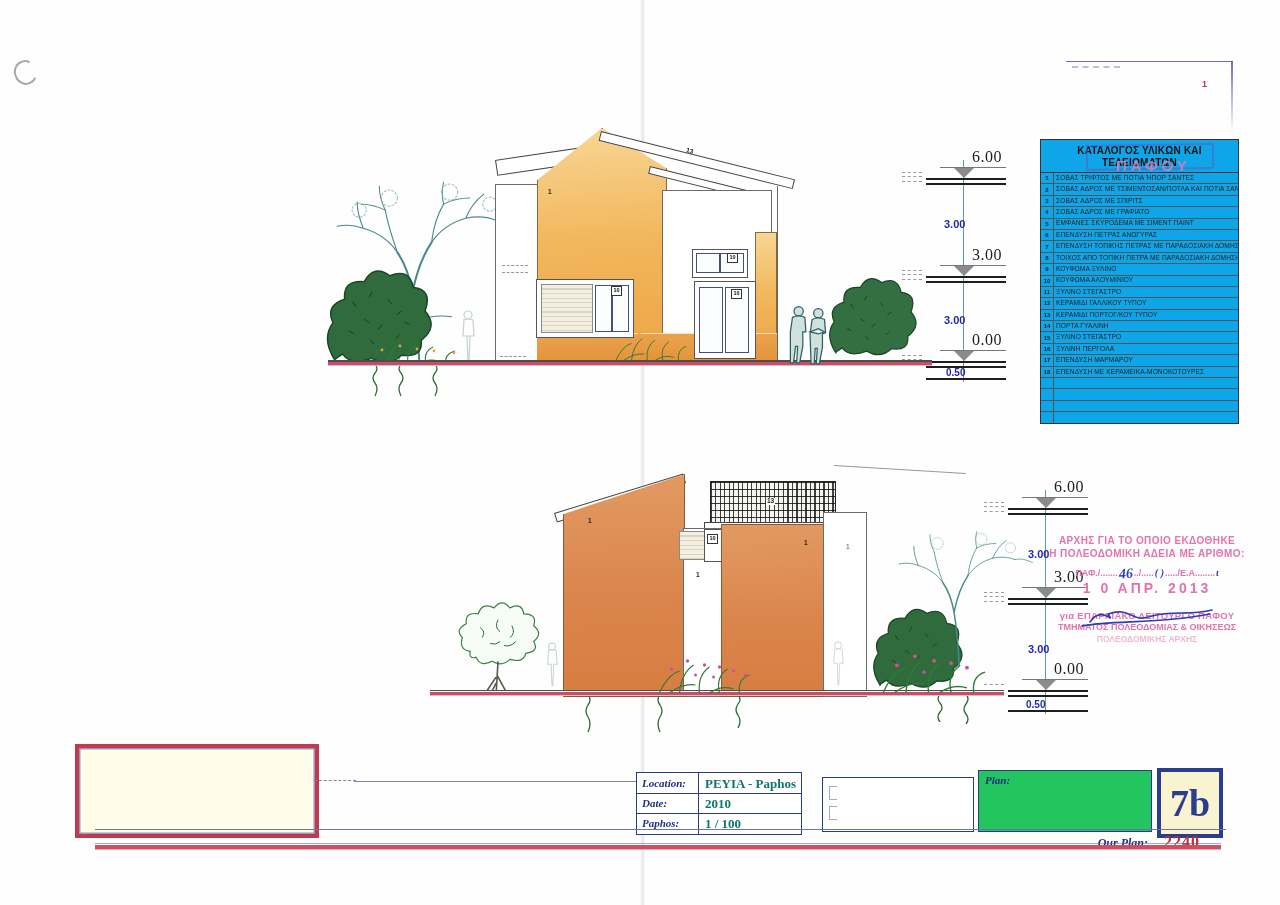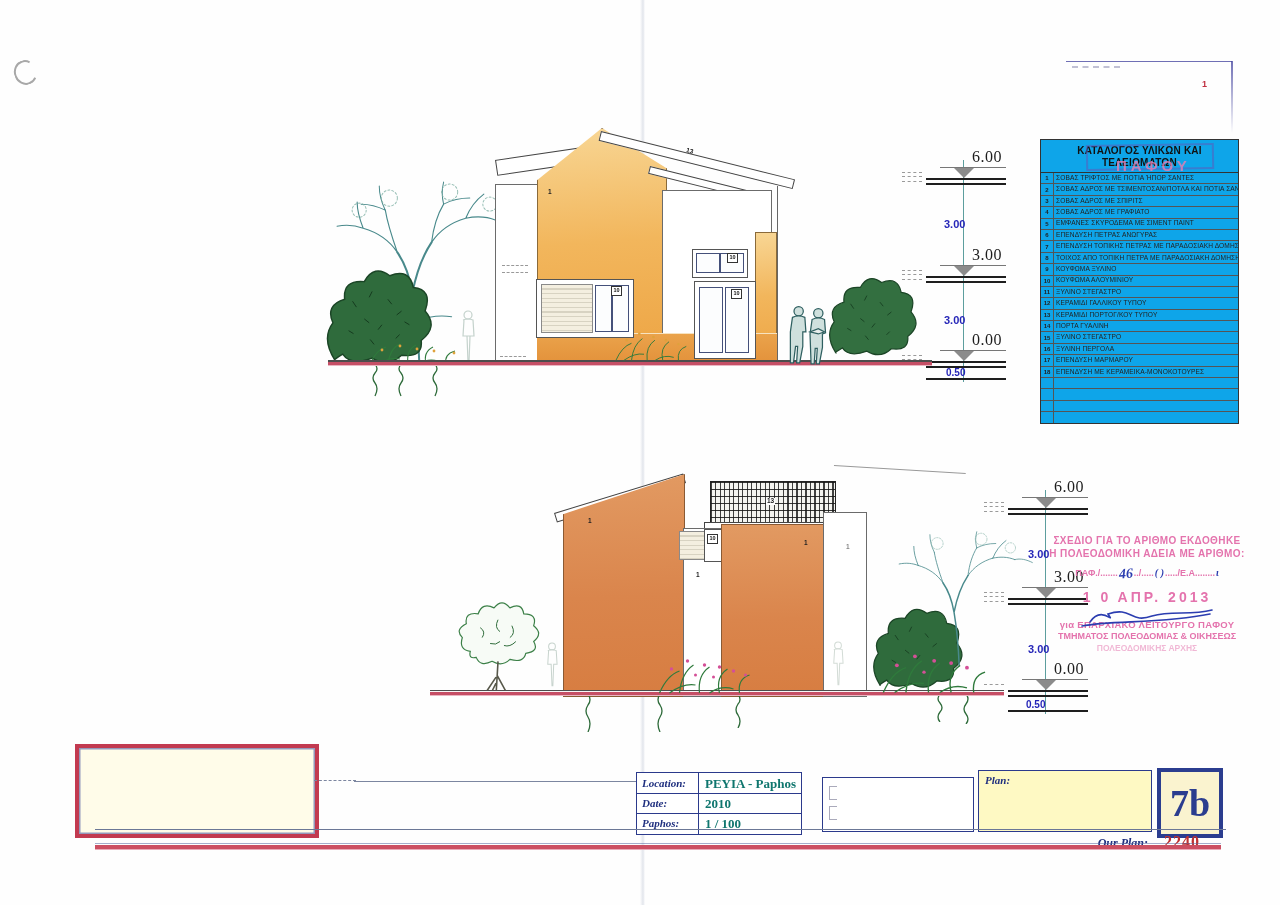--- a/index.html
+++ b/index.html
@@ -66,21 +66,21 @@
   .pafou-txt{left:1116px;top:157px;font:700 15px "Liberation Sans",sans-serif;color:#e77fb3;
              letter-spacing:4px;opacity:.8;}
 
   
   .astamp{position:absolute;left:1046px;top:534px;width:202px;color:#e473ad;text-align:center;}
   .as1{font:700 10px/1.3 "Liberation Sans",sans-serif;letter-spacing:.4px;}
   .asref{margin-top:4px;font:700 9px/1 "Liberation Sans",sans-serif;display:flex;justify-content:center;
          align-items:baseline;gap:1px;}
   .ashw{color:#2b3db0;font:italic 700 14px "Liberation Serif",serif;position:relative;top:2px;transform:rotate(-4deg);}
   .ashw2{color:#2b3db0;font:italic 700 10px "Liberation Serif",serif;}
-  .asdate{margin-top:9px;font:700 14px "Liberation Sans",sans-serif;letter-spacing:3px;}
+  .asdate{font:700 14px "Liberation Sans",sans-serif;letter-spacing:3px;}
   .asfor{margin-top:14px;font:700 9.5px/1.3 "Liberation Sans",sans-serif;letter-spacing:.3px;}
   .asfor2{font:700 9px/1.3 "Liberation Sans",sans-serif;}
   .asfor3{font:700 8.5px/1.3 "Liberation Sans",sans-serif;opacity:.5;}
   .sig{position:absolute;left:26px;top:66px;}
 
   
   .navy-border{border:1.2px solid #2b3a8c;}
   .tlabel{font:italic 700 11px "Liberation Serif",serif;color:#1f2f7f;}
   .tvalue{font:700 13px "Liberation Serif",serif;color:#0f766e;}
   .planname{font:600 16px "Liberation Serif",serif;color:#1f2f7f;letter-spacing:2px;}
@@ -520,21 +520,21 @@
         <div class="mrow">
           <span class="mnum"></span>
           <span class="mtext"></span>
         </div>
       </div>
   </div>
   <div class="abs pafou-box"></div>
   <span class="abs pafou-txt">ΠΑΦΟΥ</span>
 
   <div class="astamp">
-    <div class="as1">ΣΧΕΔΙΟ ΓΙΑ ΤΟ ΑΡΙΘΜΟ ΕΚΔΟΘΗΚΕ</div>
+    <div class="as1">ΑΡΧΗΣ ΓΙΑ ΤΟ ΟΠΟΙΟ ΕΚΔΟΘΗΚΕ</div>
     <div class="as1">Η ΠΟΛΕΟΔΟΜΙΚΗ ΑΔΕΙΑ ΜΕ ΑΡΙΘΜΟ:</div>
     <div class="asref">
       <span>ΠΑΦ./.......</span>
         <span class="ashw">46</span>
         <span>../.....</span>
         <span class="ashw2">( )</span>
         <span>...../Ε.Α........</span>
         <span class="ashw2">ι</span>
     </div>
     <div class="asdate">1 0 ΑΠΡ. 2013</div>
@@ -561,21 +561,21 @@
       <span class="tvalue" style="position:absolute;left:68px;top:23px">2010</span>
       <span class="tlabel" style="position:absolute;left:5px;top:44px">Paphos:</span>
       <span class="tvalue" style="position:absolute;left:68px;top:43px">1 / 100</span>
     </div>
 
     <div class="abs navy-border" style="left:822px;top:777px;width:150px;height:53px;background:#fff">
       <div style="position:absolute;left:6px;top:8px;width:7px;height:12px;border:1px solid #aab;border-right:none"></div>
       <div style="position:absolute;left:6px;top:28px;width:7px;height:12px;border:1px solid #aab;border-right:none"></div>
     </div>
 
-    <div class="abs navy-border" style="left:978px;top:770px;width:172px;height:60px;background:#fef9c3">
+    <div class="abs navy-border" style="left:978px;top:770px;width:172px;height:60px;background:#22c55e">
       <span class="tlabel" style="position:absolute;left:6px;top:3px">Plan:</span>
     </div>
 
     <div class="abs sheetbox">
       <span class="sheetnum">7b</span>
     </div>
 
     <span class="tlabel abs" style="left:1040px;top:836px;width:108px;text-align:right;font-size:12px">Our Plan:</span>
     <span class="codeval abs" style="left:1164px;top:833px">2240</span>
 

